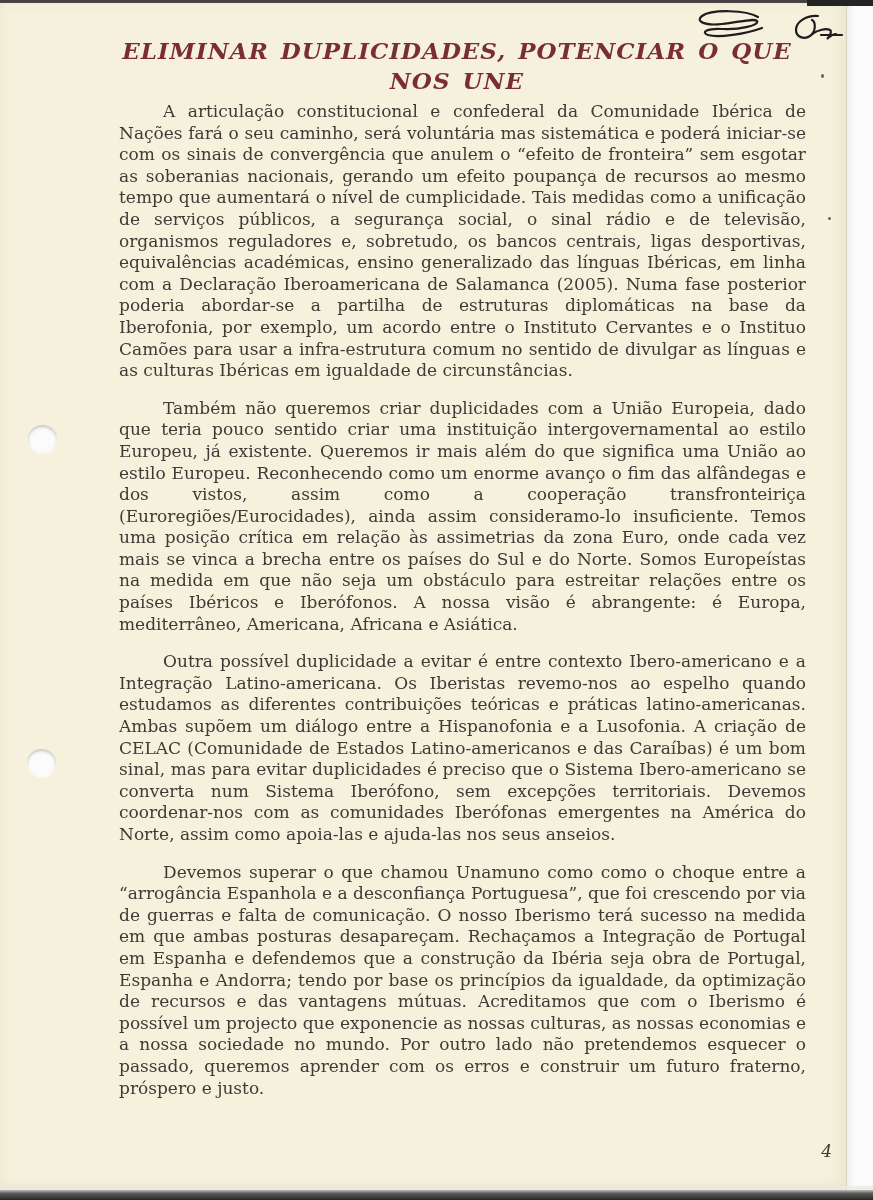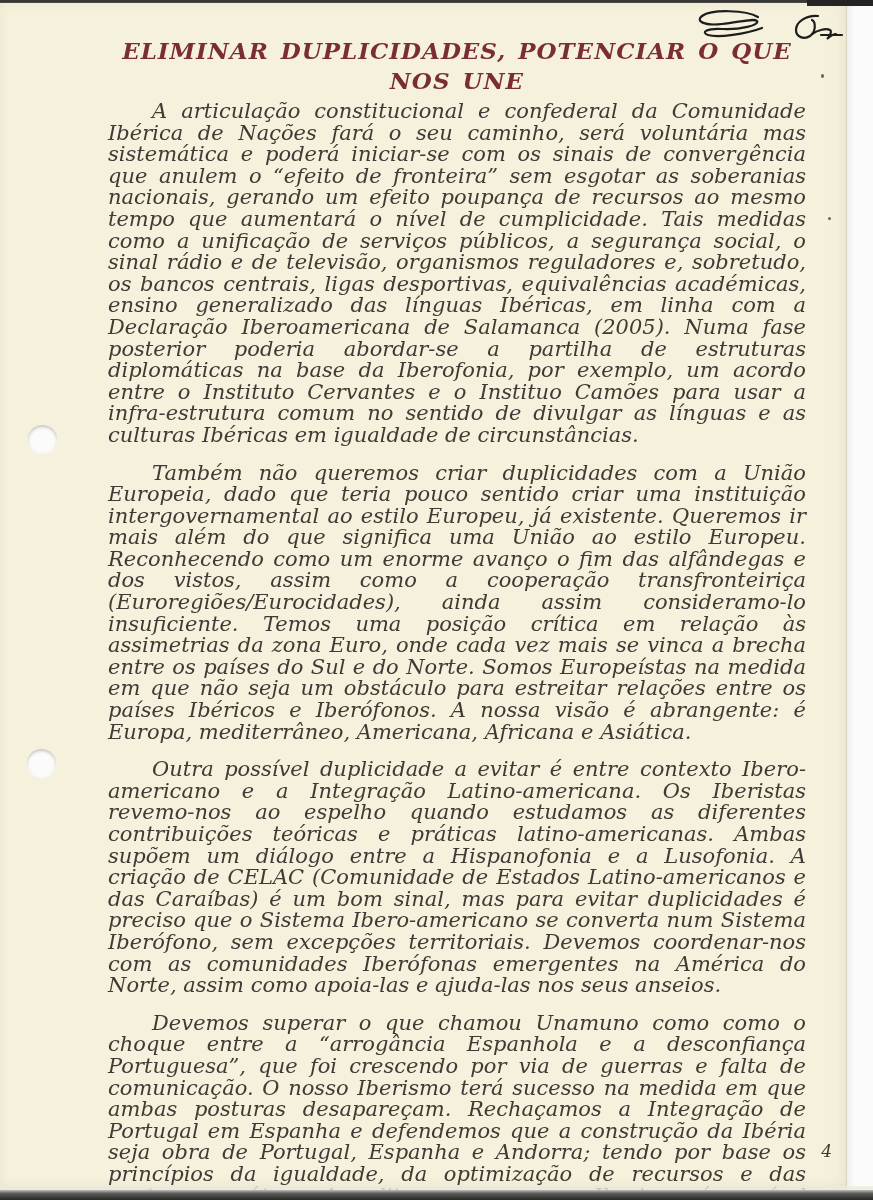--- a/index.html
+++ b/index.html
@@ -1,18 +1,18 @@
 <!DOCTYPE html>
 <html style="--paper: #f5f1dc; --title-ink: #7a2d35; --body-ink: #3f3a35; --ink: #1d1d1d; --scanner-bg: #fbfbfb; --hole: #fbfbfc;"><head>
 <meta charset="utf-8">
 <style>
   html,body { margin:0; padding:0; background:#e9e9e9; }
   .scan {
     position:relative; width:873px; height:1200px; overflow:hidden;
-    background:#737373;
+    background:#f9a8d4;
     font-family:"DejaVu Serif","Liberation Serif",serif;
   }
   
   .paper {
     position:absolute; left:0; top:2px; width:847px; height:1188px;
     background:var(--paper,#f5f1dc);
     box-shadow:inset -6px 0 14px rgba(180,170,130,0.12), inset 0 -4px 10px rgba(180,170,130,0.10);
   }
   
   .scanner-right {
@@ -31,22 +31,22 @@
   .edge-bottom-light { position:absolute; bottom:10px; left:0; width:100%; height:4px; background:#eceade; opacity:.8; }
 
   .title {
     position:absolute; top:34px; left:108px; width:698px; margin:0;
     text-align:center; font-size:23px; line-height:30px;
     font-style:italic; font-weight:600; letter-spacing:1px; word-spacing:3px;
     color:var(--title-ink,#7a2d35);
   }
   .body-text { position:absolute; top:99px; left:108px; width:698px; }
   .body-text p {
-    margin:0 0 16px 0; text-indent:44px; text-align:justify;
-    font-style:italic; font-size:21px; line-height:21.6px;
+    margin:0 0 16px 11px; text-indent:44px; text-align:justify;
+    font-size:17px; line-height:21.6px;
     color:var(--body-ink,#3f3a35);
   }
   .page-number {
     position:absolute; left:776px; top:1139px; width:56px; text-align:right;
     font-style:italic; font-size:17px; color:var(--body-ink,#3f3a35);
   }
   .hole {
     position:absolute; width:29px; height:28px; border-radius:50%;
     background:var(--hole,#fbfbfc);
     box-shadow:inset 0 2px 3px rgba(110,104,82,0.35), 0 1px 1px rgba(255,255,255,0.7);

